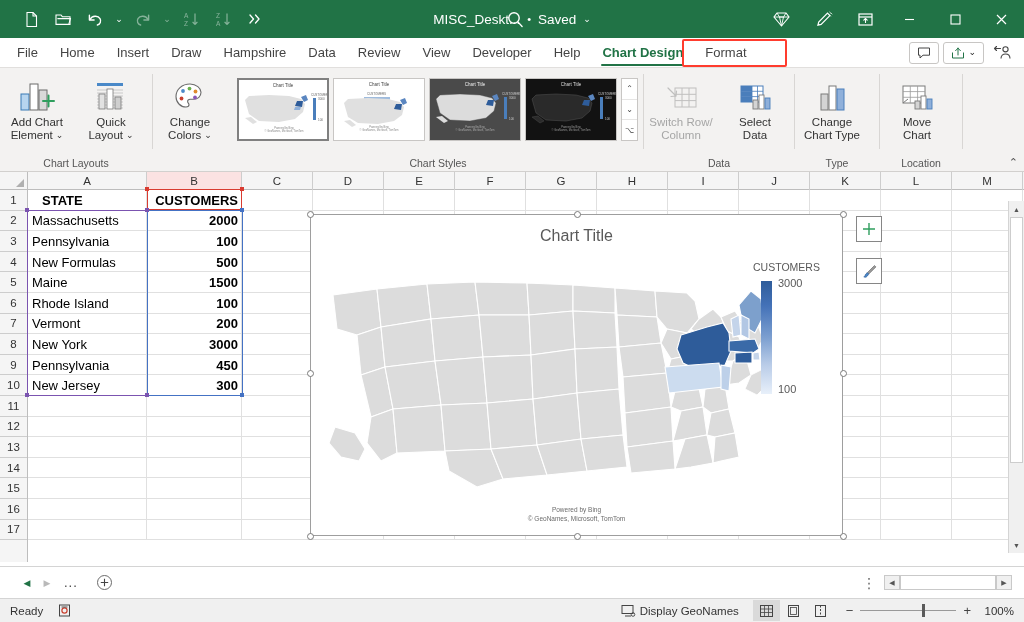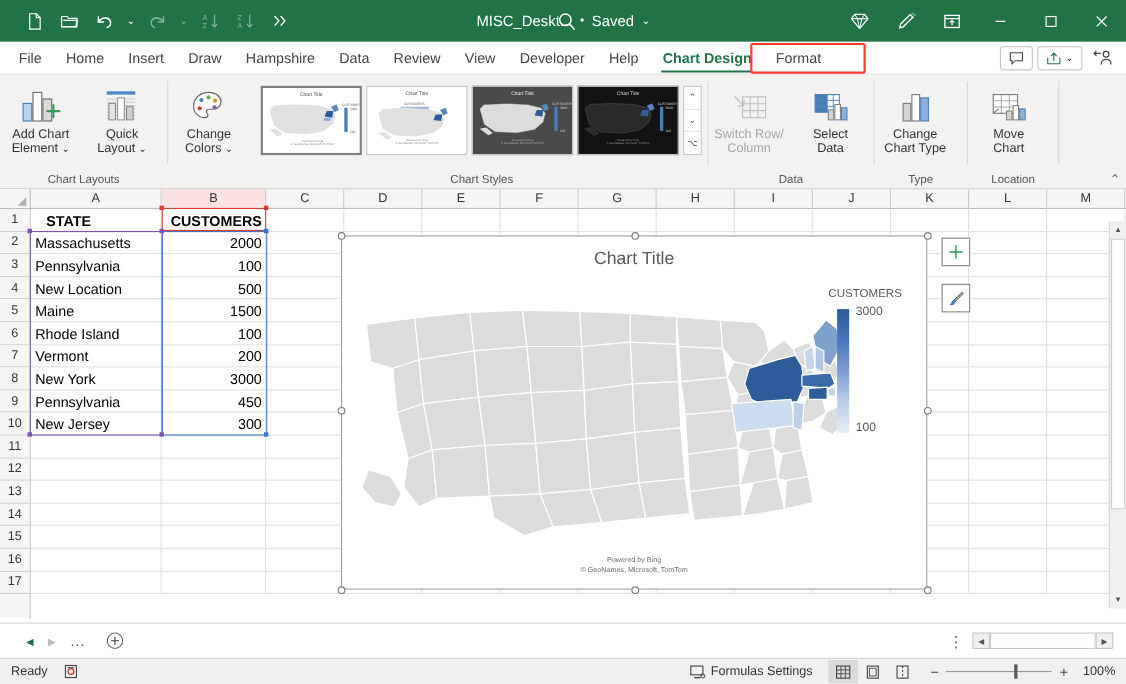--- a/index.html
+++ b/index.html
@@ -145,21 +145,21 @@
     height:20.6px; display:flex; align-items:center; justify-content:center;
     font-size:11.5px; color:#333; border-bottom:1px solid #cdcdcd; background:#f5f5f5;
   }
   .cells { position:relative; flex:1; background:#fff; }
   .gridrow { display:flex; height:20.6px; }
   .gc { border-right:1px solid #e0e0e0; border-bottom:1px solid #e0e0e0; height:20.6px; }
   .cell-txt {
     position:absolute; font-size:13px; color:#000; height:20.6px;
     display:flex; align-items:center; padding:0 4px;
   }
-  .cell-txt.num { justify-content:flex-end; }
+  .cell-txt.num { justify-content:flex-end;font-weight:bold; }
   .cell-txt.bold { font-weight:bold; }
   .sel-a { position:absolute; border:1.5px solid #7b54b0; pointer-events:none; }
   .sel-b { position:absolute; border:1.5px solid #4472c4; pointer-events:none; }
   .sel-hdr { position:absolute; border:1.5px solid #d93b30; pointer-events:none; }
   .sq { position:absolute; width:4px; height:4px; }
 
   
   .chart {
     position:absolute; background:#fff; border:1px solid #9e9e9e;
   }
@@ -948,21 +948,21 @@
             <div class="gc" style="width: 71px;"></div>
             <div class="gc" style="width: 71px;"></div>
             <div class="gc" style="width: 71px;"></div>
             <div class="gc" style="width: 71px;"></div>
           </div>
         </div>
 
       <div class="cell-txt bold" style="left:10px;top:0;width:119px">STATE</div>
       <div class="cell-txt" style="left:0;top:20.6px;width:119px">Massachusetts</div>
       <div class="cell-txt" style="left:0;top:41.2px;width:119px">Pennsylvania</div>
-      <div class="cell-txt" style="left:0;top:61.8px;width:119px">New Location</div>
+      <div class="cell-txt" style="left:0;top:61.8px;width:119px">New Formulas</div>
       <div class="cell-txt" style="left:0;top:82.4px;width:119px">Maine</div>
       <div class="cell-txt" style="left:0;top:103px;width:119px">Rhode Island</div>
       <div class="cell-txt" style="left:0;top:123.6px;width:119px">Vermont</div>
       <div class="cell-txt" style="left:0;top:144.2px;width:119px">New York</div>
       <div class="cell-txt" style="left:0;top:164.8px;width:119px">Pennsylvania</div>
       <div class="cell-txt" style="left:0;top:185.4px;width:119px">New Jersey</div>
 
       <div class="cell-txt bold num" style="left:119px;top:0;width:95px">CUSTOMERS</div>
       <div class="cell-txt num" style="left:119px;top:20.6px;width:95px">2000</div>
       <div class="cell-txt num" style="left:119px;top:41.2px;width:95px">100</div>
@@ -1138,21 +1138,21 @@
           <path d="M4.5 4h6" stroke="#444" stroke-width=".9"></path>
         </svg>
     </div>
     <div class="sb-right">
       <div class="ds">
         <svg width="15" height="14" viewBox="0 0 15 14">
             <rect x="1" y="1.5" width="11" height="8" fill="none" stroke="#444" stroke-width="1"></rect>
             <path d="M4 12h6" stroke="#444" stroke-width="1"></path>
             <circle cx="12" cy="10.5" r="1.8" fill="none" stroke="#444" stroke-width=".9"></circle>
           </svg>
-        <span>Formulas Settings</span>
+        <span>Display GeoNames</span>
       </div>
       <div class="viewbtn on">
         <svg width="15" height="14" viewBox="0 0 15 14">
             <rect x="1.5" y="1.5" width="12" height="11" fill="none" stroke="#444" stroke-width="1"></rect>
             <path d="M1.5 5h12M1.5 8.5h12M5.5 1.5v11M9.5 1.5v11" stroke="#444" stroke-width=".8"></path>
           </svg>
       </div>
       <div class="viewbtn">
         <svg width="15" height="14" viewBox="0 0 15 14">
             <rect x="2.5" y="1.5" width="10" height="11" fill="none" stroke="#444" stroke-width="1"></rect>

